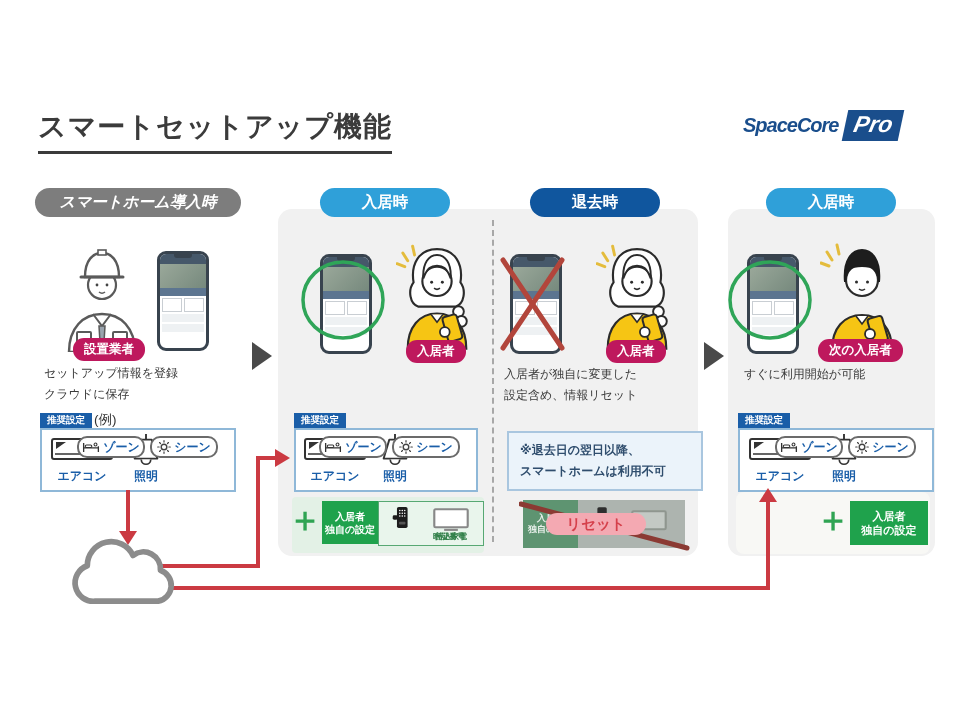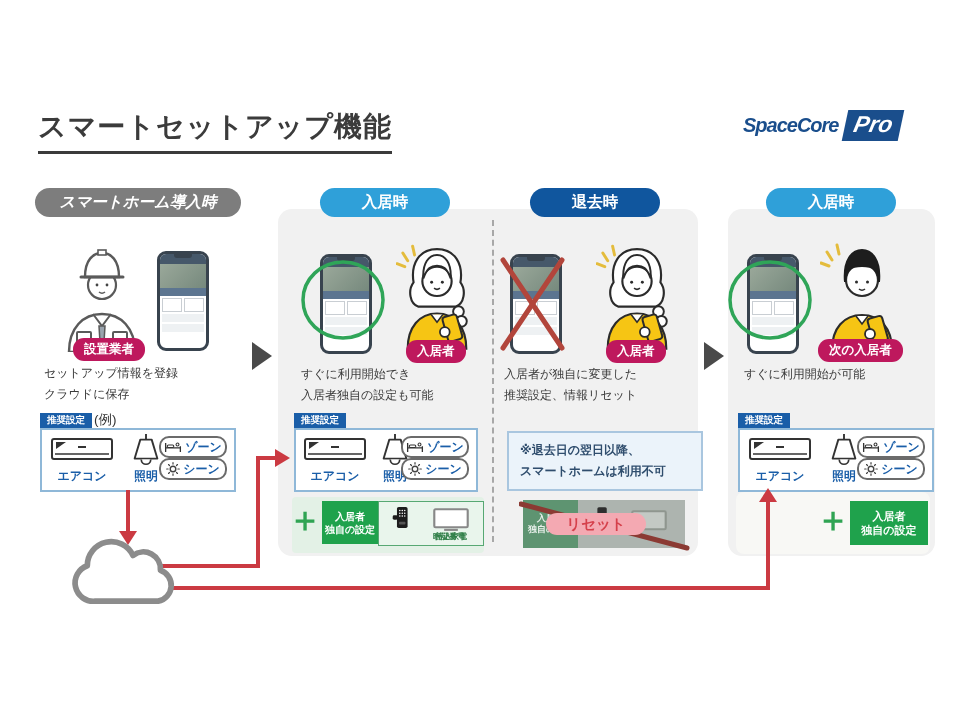--- a/index.html
+++ b/index.html
@@ -49,21 +49,21 @@
   .ph-cards{display:flex;gap:2px;padding:0 2px;}
   .ph-cards div{flex:1;height:12px;background:#fff;border:1px solid #c9ced3;}
   .ph-strip{height:8px;background:#eef1f3;margin:2px 2px 0;}
 
   
   .sbox{background:#fff;border:2px solid #8FB8D8;height:60px;z-index:2;}
   .stab{background:#1A5EA8;color:#fff;font-size:9.5px;font-weight:bold;height:15px;
         display:flex;align-items:center;padding:0 7px;z-index:3;}
   .example{font-size:13.5px;color:#333;z-index:3;}
   .dev-label{position:absolute;font-size:12px;font-weight:bold;color:#1A5EA8;text-align:center;}
-  .mini-pills{position:absolute;right:7px;top:6px;display:flex;flex-direction:column;}
+  .mini-pills{position:absolute;right:16px;top:6px;display:flex;flex-direction:row;gap:5px;}
   .mini-pill{display:flex;align-items:center;justify-content:center;gap:3px;border:2px solid #6b6b6b;
              border-radius:10px;background:#fff;width:64px;height:18px;
              font-size:12px;font-weight:bold;color:#1A5EA8;}
 
   
   .plus{font-size:34px;color:#2FA453;font-weight:bold;z-index:2;line-height:34px;}
   .own-box{background:#1FA24C;color:#fff;font-weight:bold;text-align:center;
            display:flex;align-items:center;justify-content:center;z-index:2;}
   #own2{left:322px;top:501px;width:56px;height:43px;font-size:10px;line-height:13px;}
   #own4{left:850px;top:501px;width:78px;height:44px;font-size:11px;line-height:14px;}
@@ -239,22 +239,20 @@
       <circle cx="47.5" cy="44" r="1.5" fill="#2b2b2b"></circle>
     <path d="M39,50 q3,2.5 6,0" fill="none" stroke="#2b2b2b" stroke-width="1.6"></path>
     <path d="M12,112 C12,90 24,76 42,76 C60,76 72,90 72,112 Z" fill="#F6C514" stroke="#2b2b2b" stroke-width="2.2"></path>
     <path d="M36,77 L42,85 L48,77" fill="#fff" stroke="#2b2b2b" stroke-width="1.6"></path>
     <g transform="rotate(-16 57 90)">
       <rect x="50" y="78" width="15" height="26" rx="3" fill="#F6C514" stroke="#2b2b2b" stroke-width="2"></rect>
     </g>
     <circle cx="50" cy="95" r="5" fill="#fff" stroke="#2b2b2b" stroke-width="1.8"></circle>
   </svg>
   <div class="abs actor-pill" style="left:406px;top:340px;">入居者</div>
-  <div class="abs desc preline" style="left:301px;top:364px;">すぐに利用開始でき
-入居者独自の設定も可能</div>
 
   <div class="abs stab" style="left:294px;top:413px;">推奨設定</div>
   <div class="abs sbox" style="left:294px;top:428px;width:180px;">
     <svg class="abs" style="left:8px;top:8px;" width="62" height="26" viewBox="0 0 62 26">
       <rect x="1" y="1" width="60" height="20" rx="2" fill="#fff" stroke="#333" stroke-width="2"></rect>
       <line x1="4" y1="16" x2="58" y2="16" stroke="#333" stroke-width="1.4"></line>
       <polygon points="5,4 15,4 5,11" fill="#333"></polygon>
       <line x1="27" y1="9" x2="35" y2="9" stroke="#333" stroke-width="2"></line>
     </svg>
     <div class="dev-label" style="left:7px;top:38px;width:64px;">エアコン</div>
@@ -354,21 +352,21 @@
     <path d="M39,50 q3,2.5 6,0" fill="none" stroke="#2b2b2b" stroke-width="1.6"></path>
     <path d="M12,112 C12,90 24,76 42,76 C60,76 72,90 72,112 Z" fill="#F6C514" stroke="#2b2b2b" stroke-width="2.2"></path>
     <path d="M36,77 L42,85 L48,77" fill="#fff" stroke="#2b2b2b" stroke-width="1.6"></path>
     <g transform="rotate(-16 57 90)">
       <rect x="50" y="78" width="15" height="26" rx="3" fill="#F6C514" stroke="#2b2b2b" stroke-width="2"></rect>
     </g>
     <circle cx="50" cy="95" r="5" fill="#fff" stroke="#2b2b2b" stroke-width="1.8"></circle>
   </svg>
   <div class="abs actor-pill" style="left:606px;top:340px;">入居者</div>
   <div class="abs desc preline" style="left:504px;top:364px;">入居者が独自に変更した
-推奨設定、情報リセット</div>
+設定含め、情報リセット</div>
 
   <div class="abs preline" id="note-box">※退去日の翌日以降、
 スマートホームは利用不可</div>
 
   <div class="abs" id="reset-wrap">
     <div id="reset-green" class="preline">入居者
 独自の設定</div>
     <svg class="abs" style="left:70px;top:6px;" width="15" height="21" viewBox="0 0 24 32">
       <rect x="7" y="1" width="15" height="30" rx="2.5" fill="#2e2e2e"></rect>
       <rect x="1" y="13" width="7" height="6" rx="2" fill="#2e2e2e"></rect>

